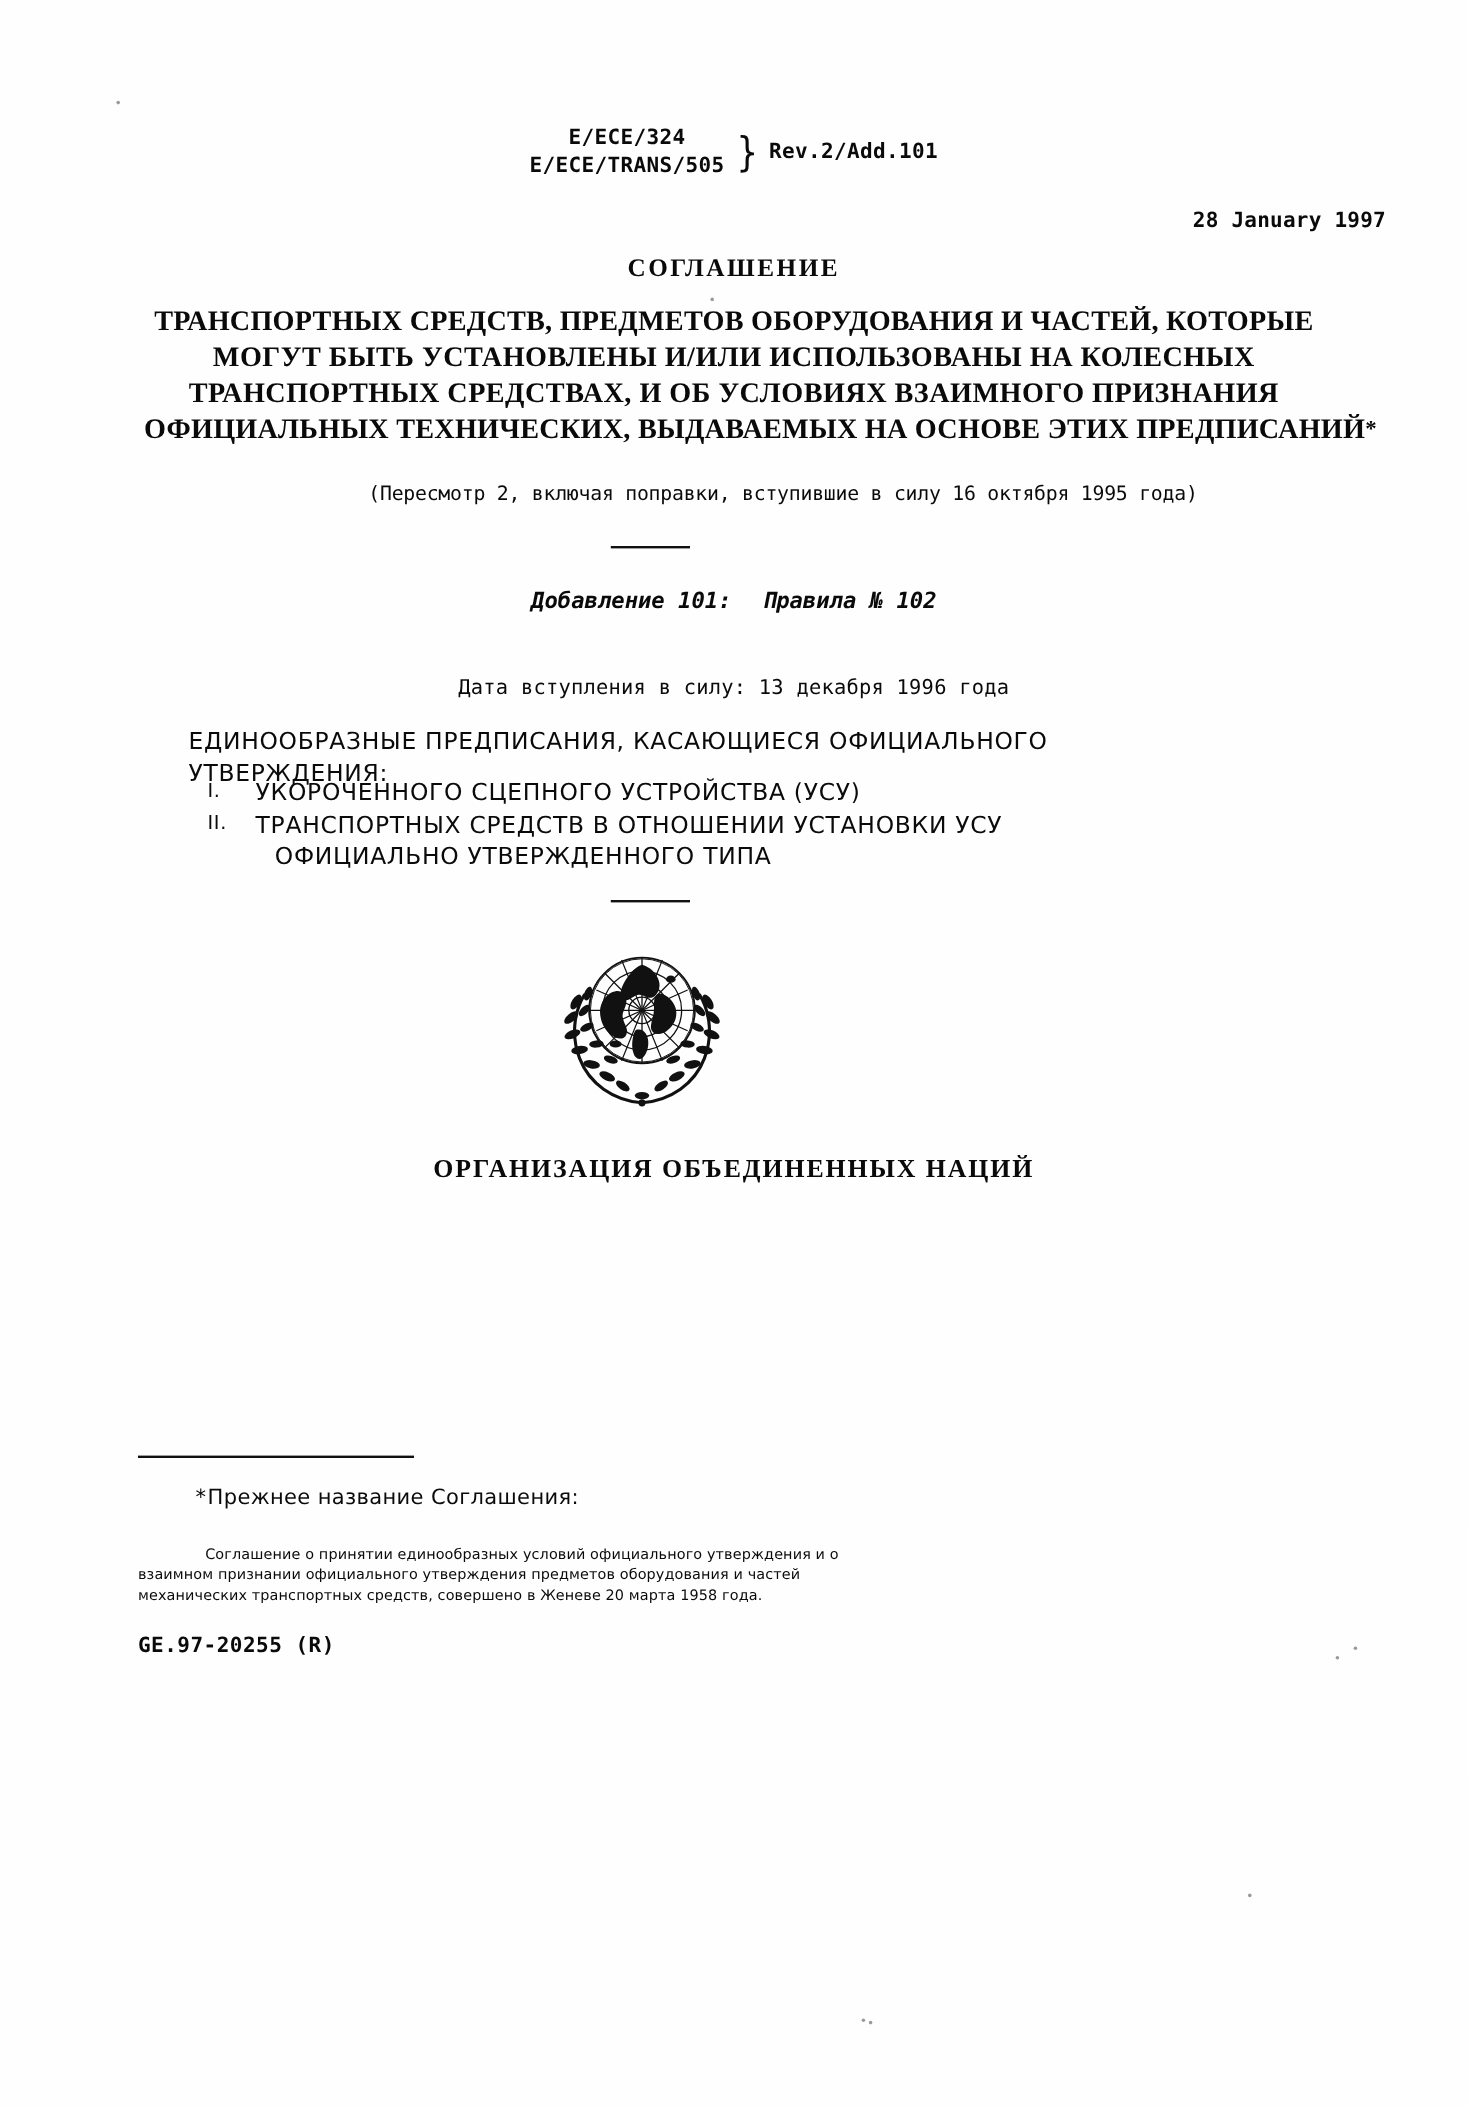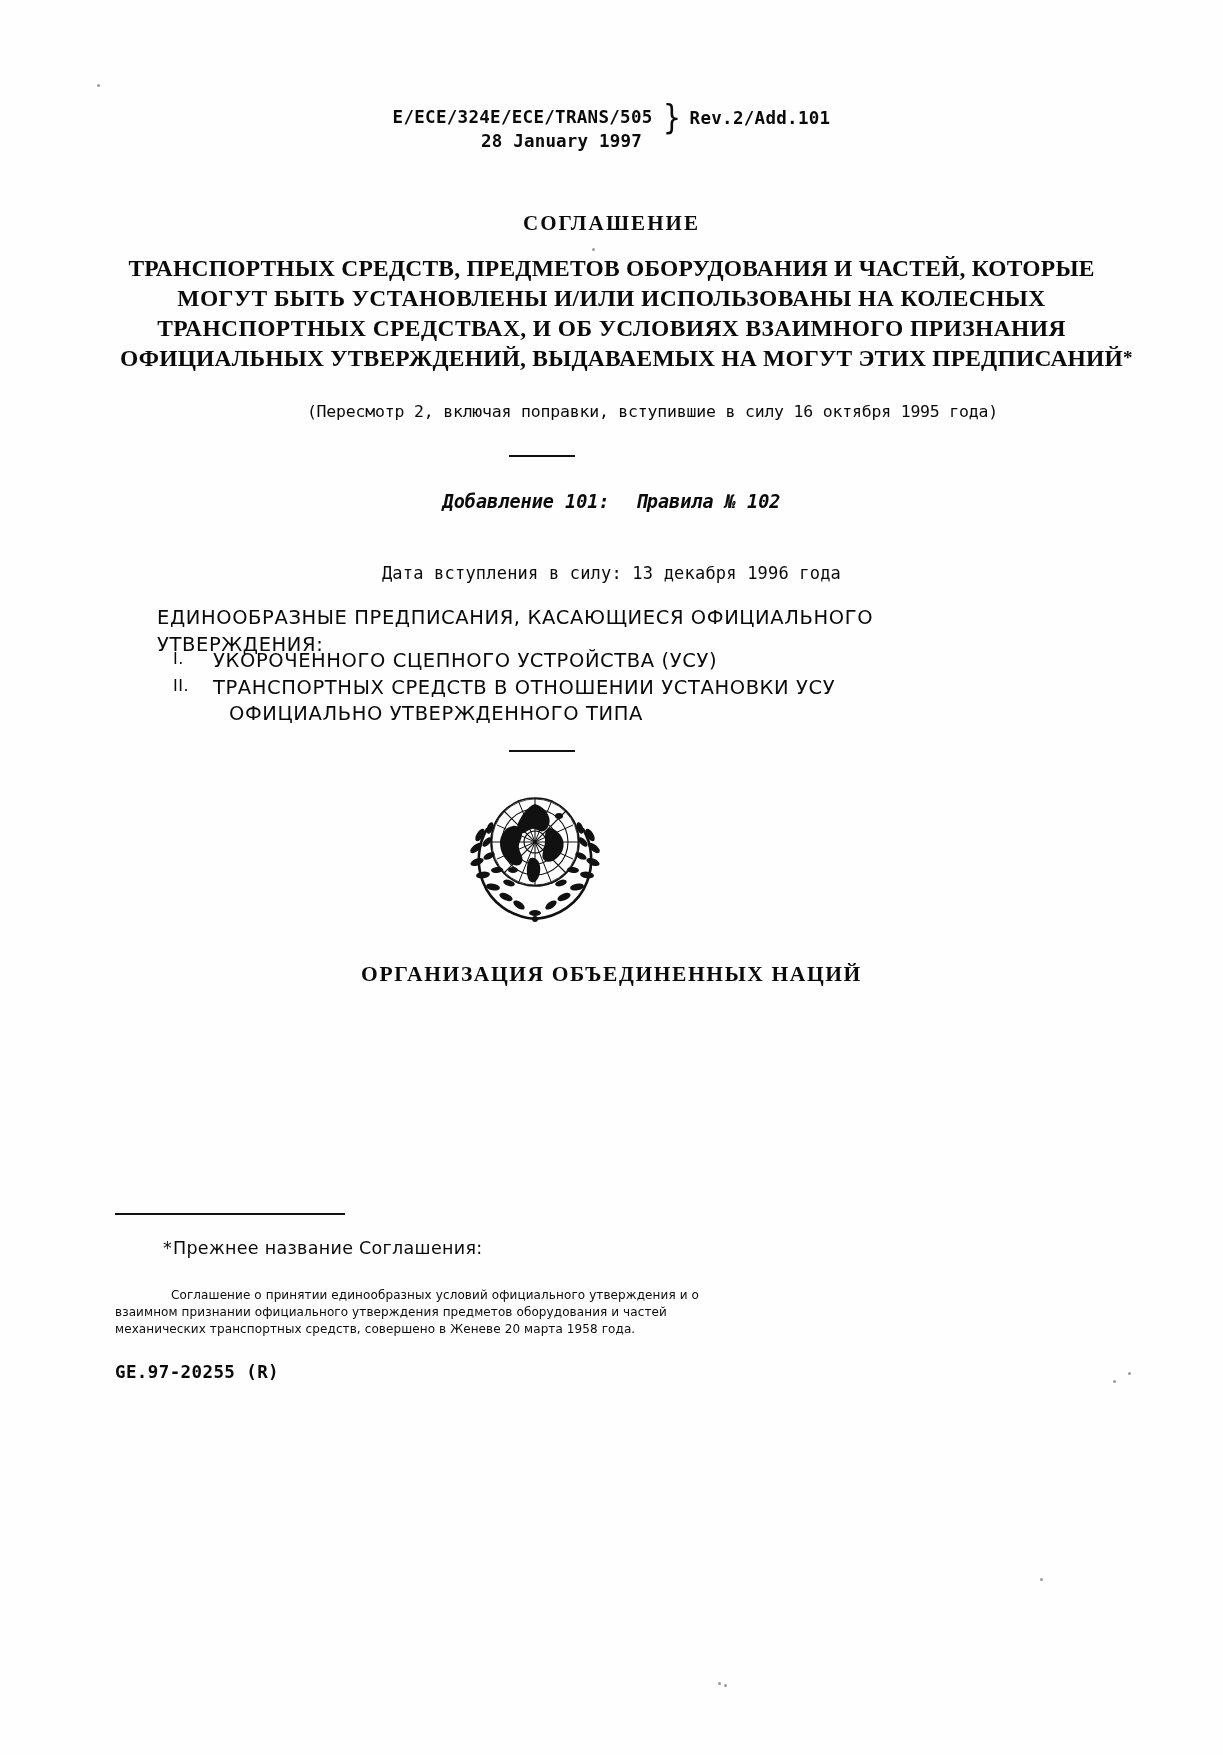--- a/index.html
+++ b/index.html
@@ -30,46 +30,46 @@
     display: inline-flex;
     align-items: center;
     justify-content: center;
     font-family: "DejaVu Sans Mono", "Liberation Mono", monospace;
     font-weight: bold;
     font-size: 17.5px;
     letter-spacing: 0.3px;
   }
   .symbol-codes {
     display: flex;
-    flex-direction: row;
+    flex-direction: column;
     text-align: left;
     line-height: 1.32;
     align-items: center;
   }
   .brace {
     font-family: "DejaVu Sans", "Liberation Sans", sans-serif;
     font-size: 34px;
     font-weight: 400;
     line-height: 0.8;
     margin: 0 7px 0 8px;
     transform: scaleX(0.85);
   }
   .rev-code {
     font-family: "DejaVu Sans Mono", "Liberation Mono", monospace;
     font-weight: bold;
     font-size: 17.5px;
   }
   .doc-date {
-    margin-top: 0;
+    margin-top: 24px;
     font-family: "DejaVu Sans Mono", "Liberation Mono", monospace;
     font-weight: bold;
     font-size: 17.5px;
     letter-spacing: 0.2px;
-    text-align: center;
-    padding-right: 100px;
+    text-align: right;
+    padding-right: 68px;
   }
 
   
   .agreement-word {
     position: absolute;
     top: 211px;
     left: 0;
     width: 1223px;
     text-align: center;
     font-family: "Liberation Serif", "DejaVu Serif", serif;
@@ -301,21 +301,21 @@
     </div>
     <div class="doc-date">28 January 1997</div>
   </div>
 
   <div class="agreement-word">СОГЛАШЕНИЕ</div>
 
   <div class="agreement-title">
     <span class="ln">ТРАНСПОРТНЫХ СРЕДСТВ, ПРЕДМЕТОВ ОБОРУДОВАНИЯ И ЧАСТЕЙ, КОТОРЫЕ</span>
     <span class="ln ln-wide">МОГУТ БЫТЬ УСТАНОВЛЕНЫ И/ИЛИ ИСПОЛЬЗОВАНЫ НА КОЛЕСНЫХ</span>
     <span class="ln ln-wide">ТРАНСПОРТНЫХ СРЕДСТВАХ, И ОБ УСЛОВИЯХ ВЗАИМНОГО ПРИЗНАНИЯ</span>
-    <span class="ln"><span>ОФИЦИАЛЬНЫХ УТВЕРЖДЕНИЙ, ВЫДАВАЕМЫХ НА МОГУТ ЭТИХ ПРЕДПИСАНИЙ</span><span class="asterisk-sup">*</span></span>
+    <span class="ln"><span>ОФИЦИАЛЬНЫХ ТЕХНИЧЕСКИХ, ВЫДАВАЕМЫХ НА ОСНОВЕ ЭТИХ ПРЕДПИСАНИЙ</span><span class="asterisk-sup">*</span></span>
   </div>
 
   <div class="revision-note">(Пересмотр 2, включая поправки, вступившие в силу 16 октября 1995 года)</div>
 
   <div class="rule-center"></div>
 
   <div class="addendum-line">
     <span class="u">Добавление 101</span><span>:</span><span class="sp"></span><span>Правила № 102</span>
   </div>
 

